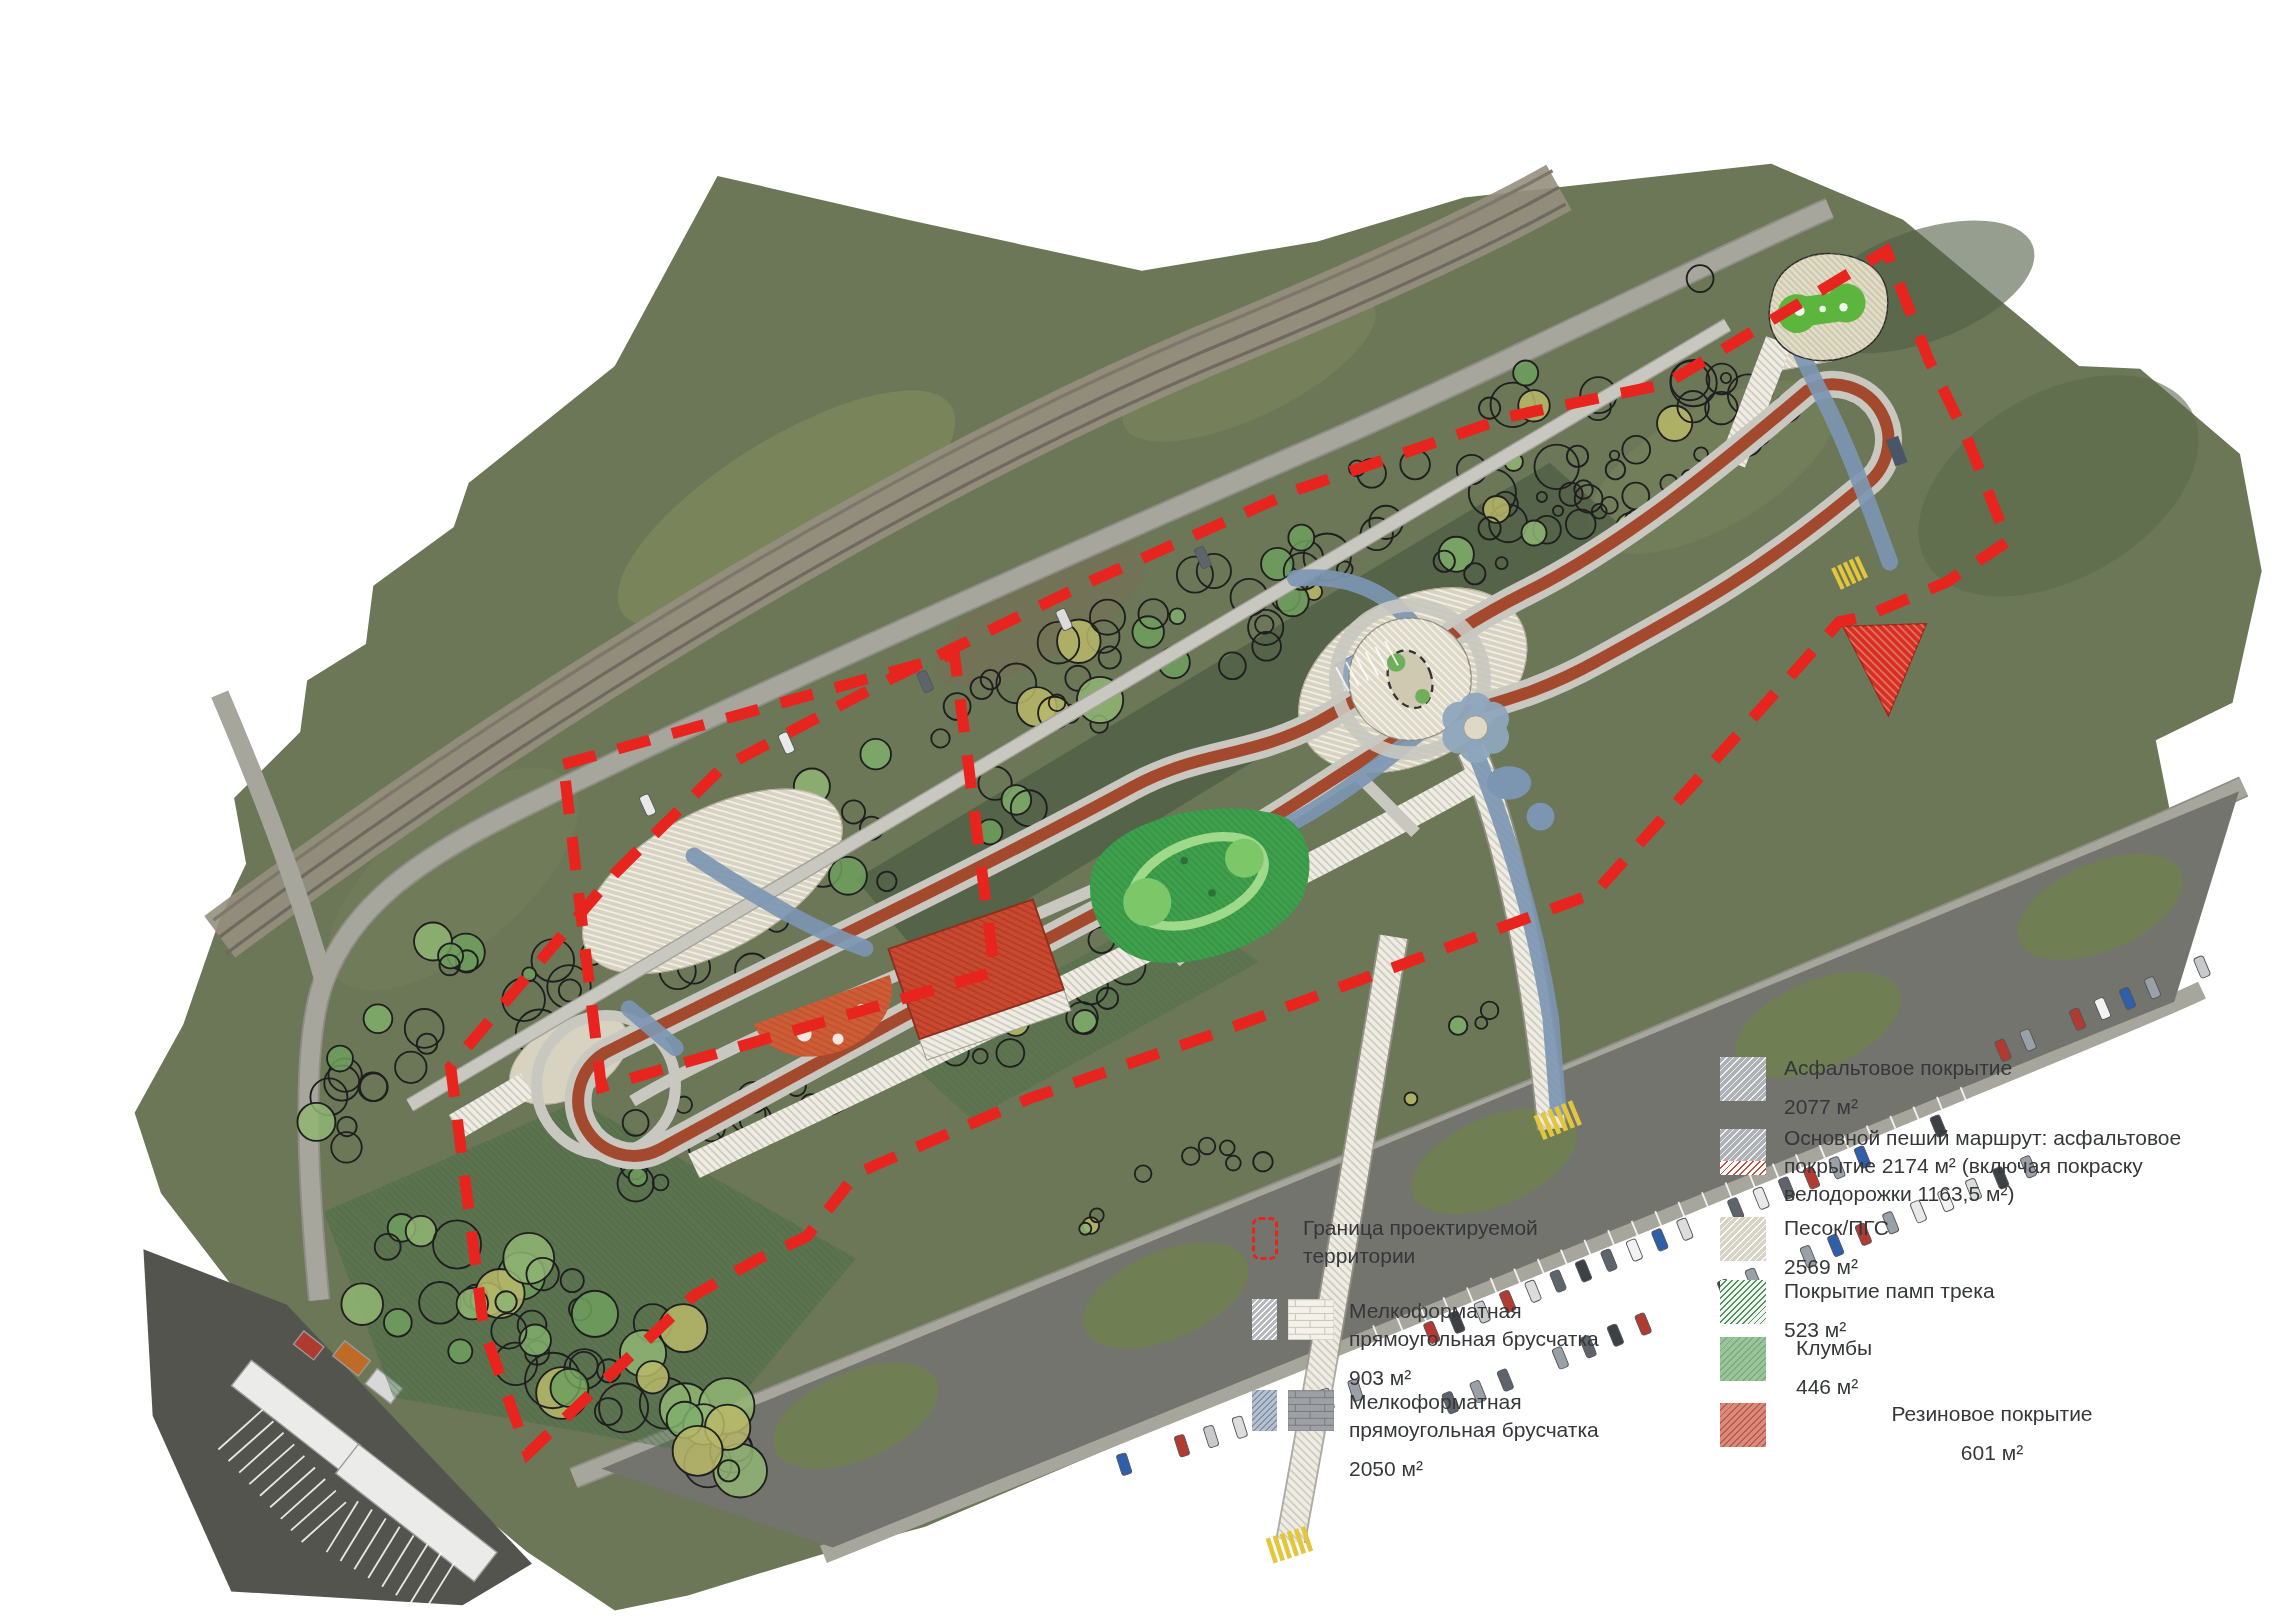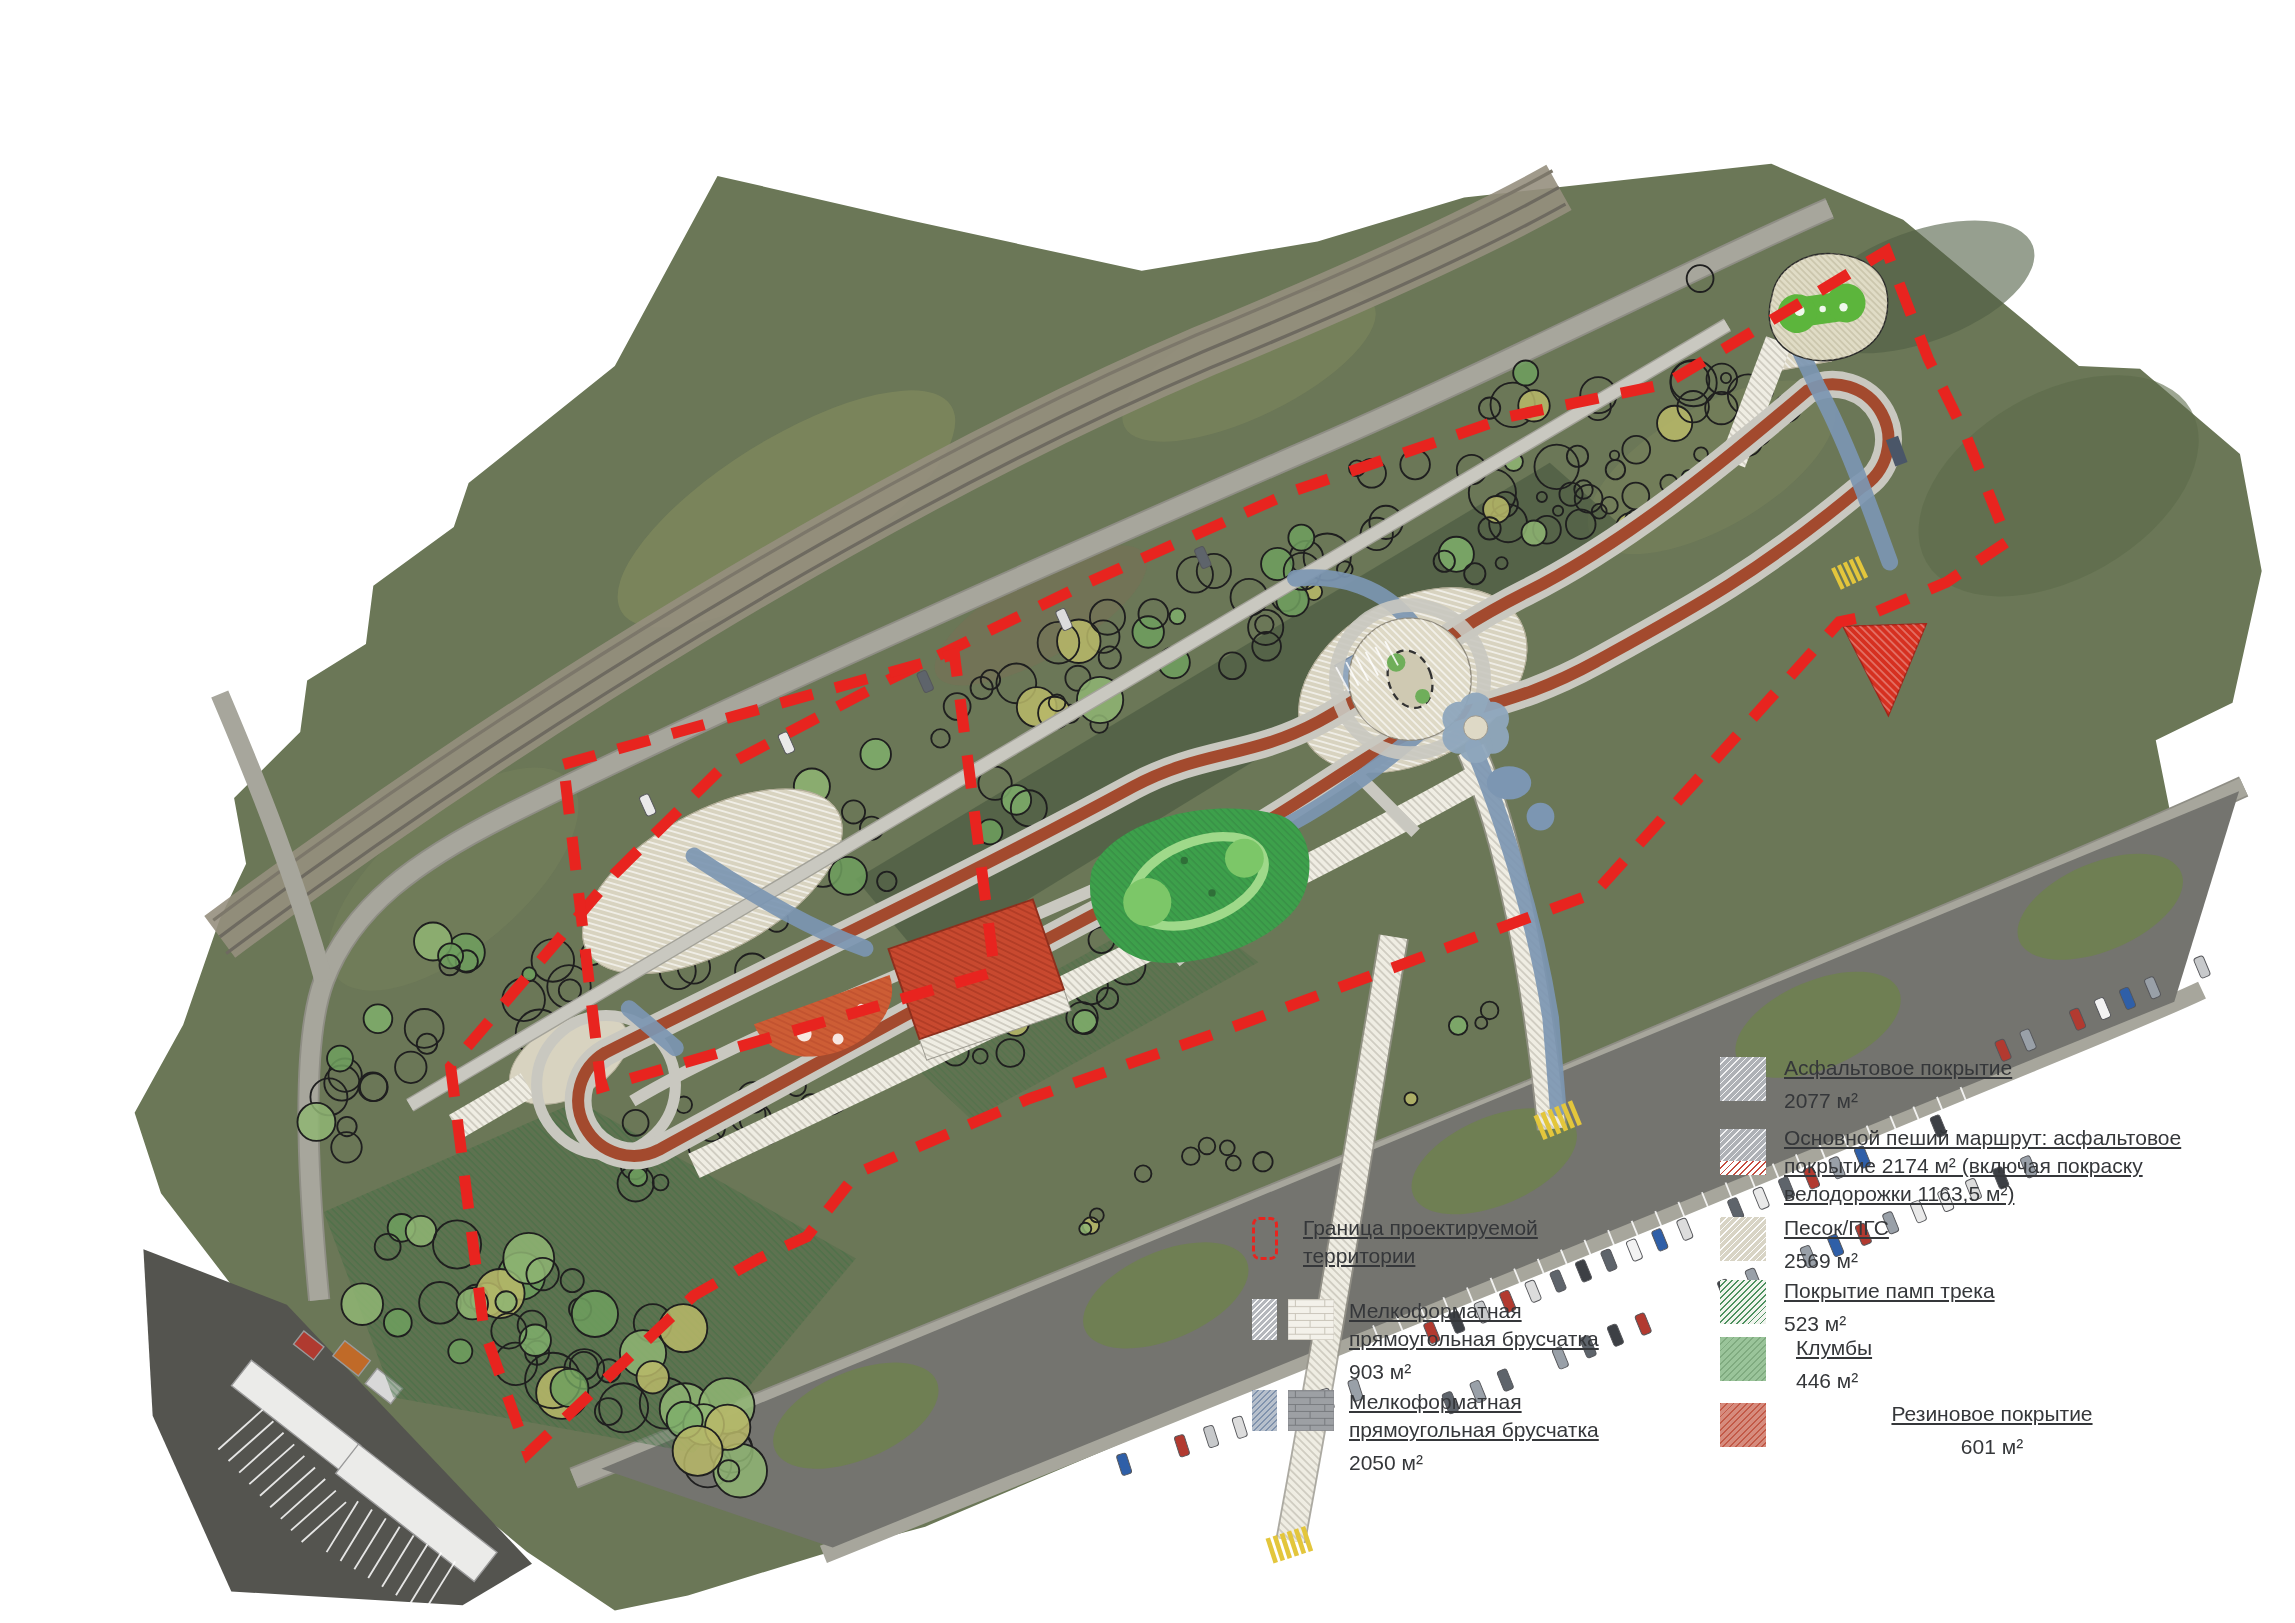--- a/index.html
+++ b/index.html
@@ -1,22 +1,22 @@
 <!DOCTYPE html>
 <html style="--c-boundary: #e8241f; --c-loop: #a34a2e; --c-blue: #7c96b2; --c-road: #a7a69c; --c-terrain: #6b7757; --c-treeline: #1f1f1f; --c-pump: #3da04b; --c-bed: #6fae5a; --c-rubber: #c8492f; --c-rubber2: #d63020; --c-orange: #cd5d35; --c-bone: #5cb53c; --c-sand: #d8d3c0; --c-crosswalk: #e3c63c;font-size:7.4px"><head>
 <meta charset="utf-8">
 <style>
   html,body{margin:0;padding:0;background:#fff;}
   body{width:2295px;height:1623px;position:relative;font-family:"Liberation Sans",sans-serif;}
   .page{position:absolute;inset:0;background:#fff;overflow:hidden;}
   #map-svg{position:absolute;left:0;top:0;}
   .page-title{position:absolute;left:110px;top:60px;font-size:50px;font-weight:700;color:#55585c;letter-spacing:0.5px;margin:0;}
   
-  .lg-text{color:#35373a;font-size:21px;line-height:28px;text-decoration:underline;}
-  .lg-area{color:#35373a;font-size:21px;line-height:26px;margin-top:6px;}
+  .lg-text{color:#35373a;font-size:21px;line-height:28px;}
+  .lg-area{color:#35373a;font-size:21px;line-height:26px;margin-top:12px;}
   .lg-row{position:absolute;}
   .sw{position:absolute;box-sizing:border-box;}
   .sw-asphalt{background:#aeb1b6;background-image:repeating-linear-gradient(135deg,rgba(255,255,255,.85) 0 1.2px,rgba(255,255,255,0) 1.2px 4.6px);}
   .sw-redhatch{background:#fff;background-image:repeating-linear-gradient(135deg,rgba(192,57,43,.9) 0 1.4px,rgba(255,255,255,0) 1.4px 4.6px);}
   .sw-sand{background:#d8d4c5;background-image:repeating-linear-gradient(135deg,rgba(255,255,255,.95) 0 1.2px,rgba(255,255,255,0) 1.2px 4.6px);}
   .sw-pump{background:#f1f4ee;background-image:repeating-linear-gradient(135deg,#4d9160 0 1.2px,rgba(255,255,255,0) 1.2px 4.2px);}
   .sw-klumby{background:#9ac49a;background-image:repeating-linear-gradient(135deg,rgba(125,168,125,.9) 0 1.4px,rgba(255,255,255,0) 1.4px 4.6px);}
   .sw-rubber{background:#d68b7d;background-image:repeating-linear-gradient(135deg,rgba(192,84,65,.9) 0 1.4px,rgba(255,255,255,0) 1.4px 4.6px);}
   .sw-paver1{background:#b4b7bc;background-image:repeating-linear-gradient(135deg,rgba(255,255,255,.9) 0 1.2px,rgba(255,255,255,0) 1.2px 4.2px);}
   .sw-paver2{background:#b7c0cc;background-image:repeating-linear-gradient(135deg,rgba(125,144,171,.95) 0 1.2px,rgba(255,255,255,0) 1.2px 4.2px);}

